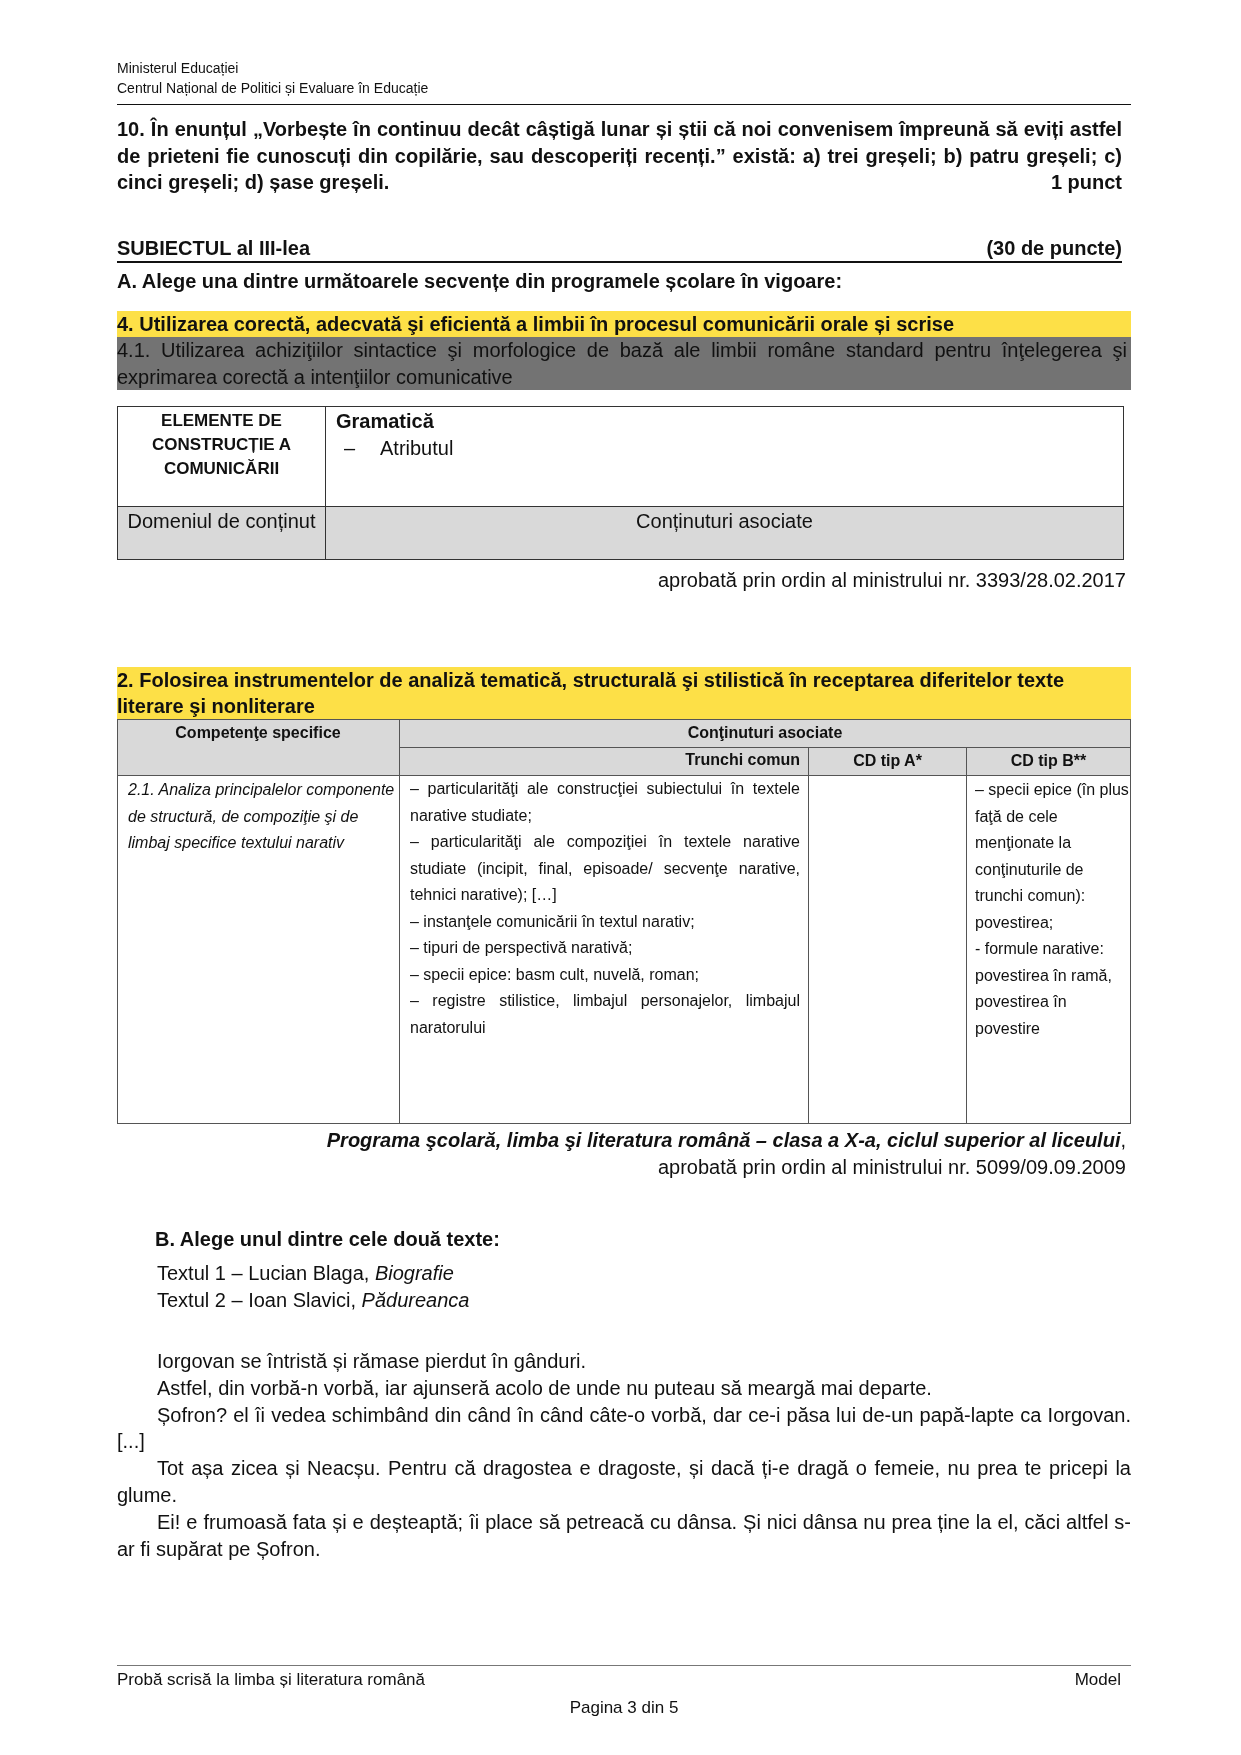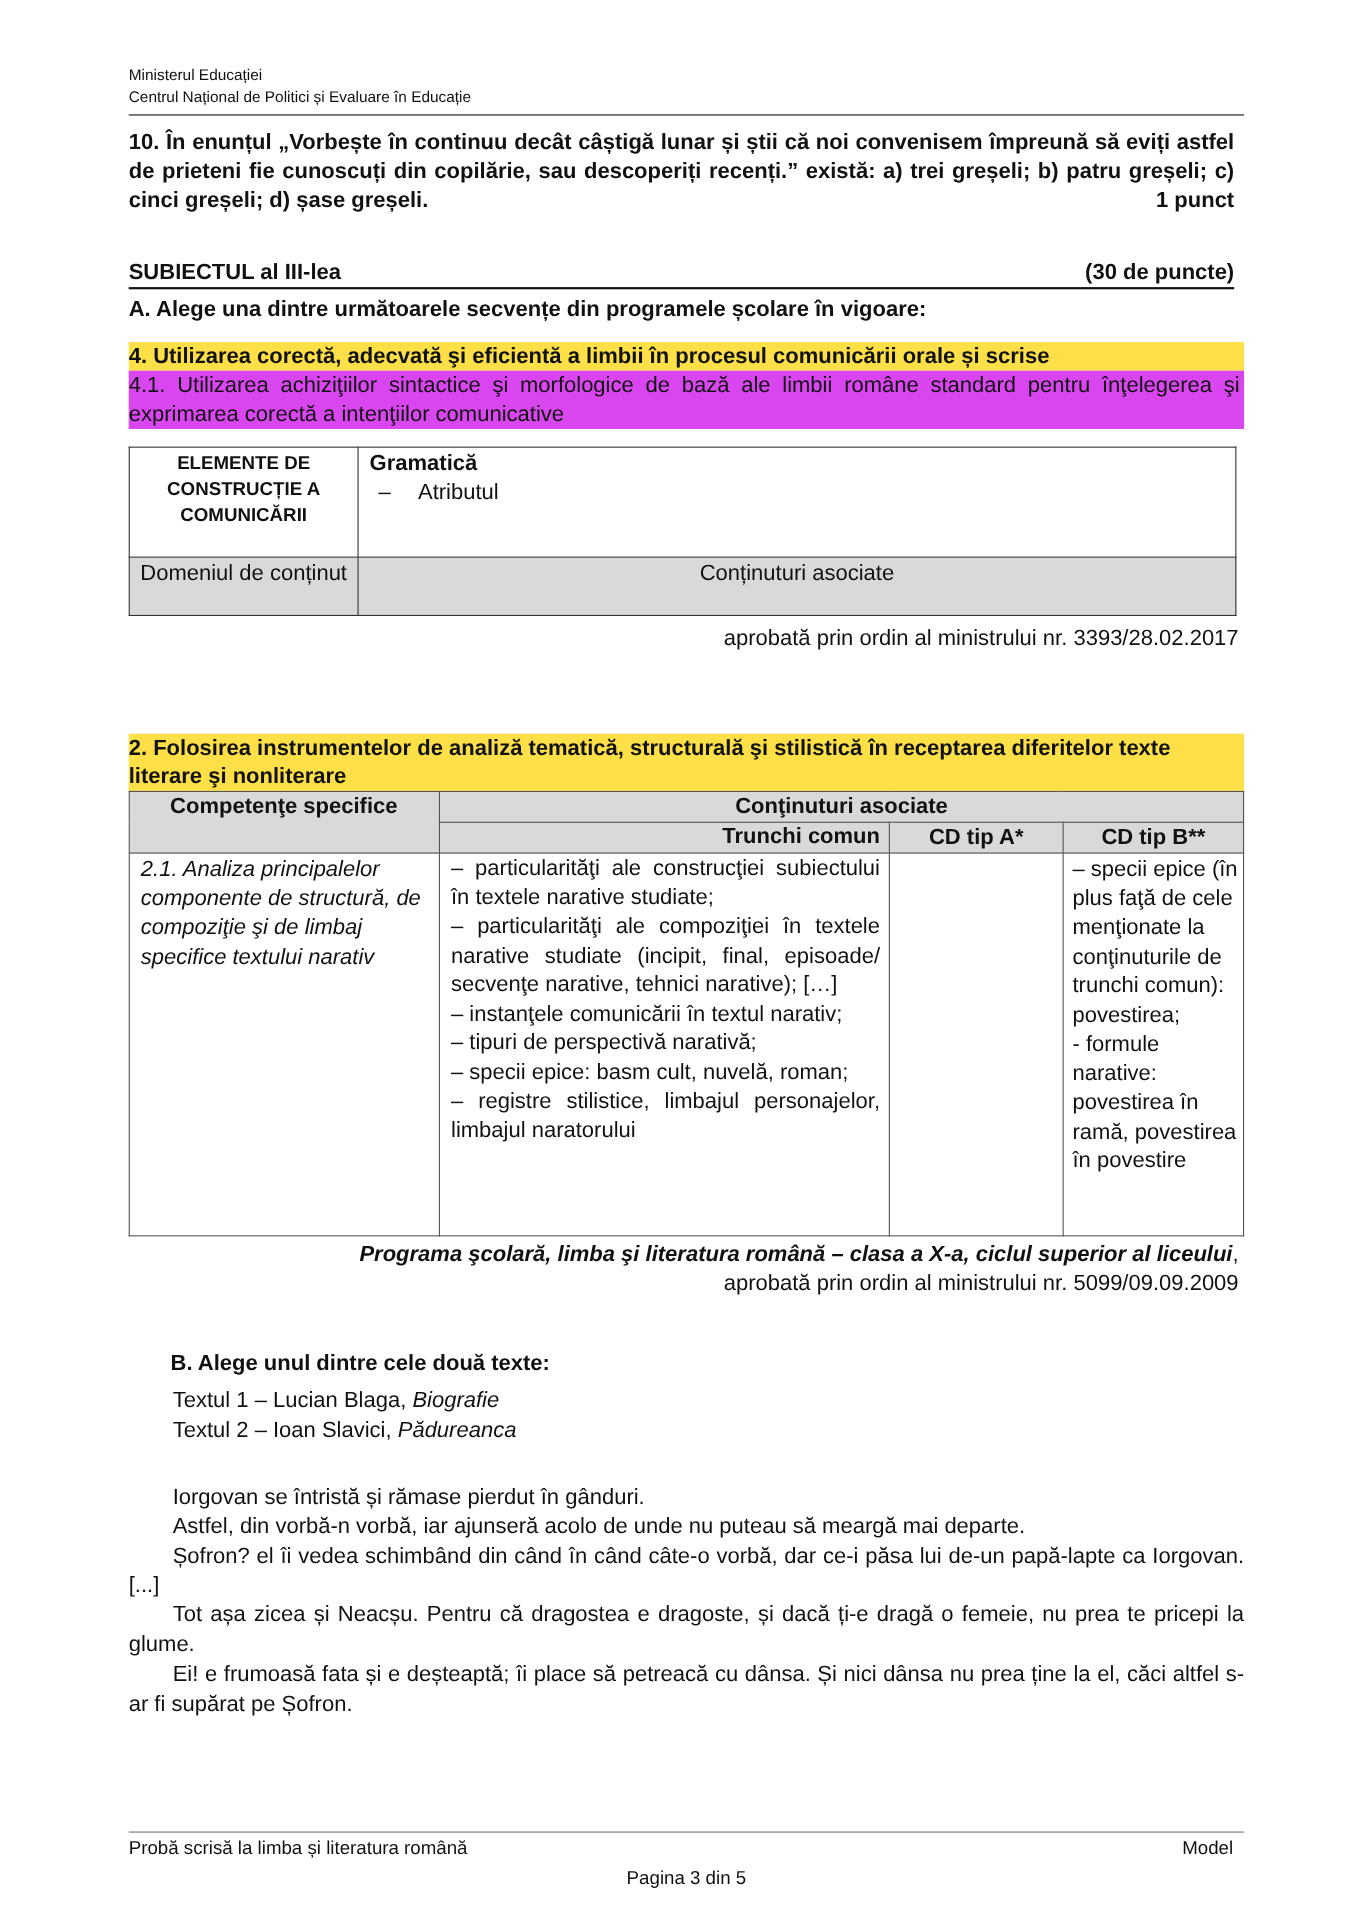--- a/index.html
+++ b/index.html
@@ -7,38 +7,38 @@
          font-family: "Liberation Sans", sans-serif; color: #111; }
   .abs { position: absolute; }
   .hdr { left: 117px; width: 1014px; text-align: left; font-size: 14px; }
   .rule { left: 117px; width: 1014px; height: 0; border-top: 1.5px solid #111; }
   .body-text { font-size: 20px; line-height: 26.5px; font-weight: bold; }
   .just { text-align: justify; text-align-last: left; }
   .q10 { left: 117px; width: 1005px; top: 116px; }
   .q10 .pts { position: absolute; right: 0; bottom: 0; }
   .secA { left: 117px; top: 270px; font-size: 20px; font-weight: bold; }
   .band { background: #fde047; }
-  .band2 { background: #d946ef; }
+  .band2 { background: #737373; }
   .b4 { left: 117px; width: 1014px; top: 311px; height: 26px; font-size: 20px; font-weight: bold; line-height: 26px; }
   .b41 { left: 117px; width: 1014px; top: 337px; height: 53px; font-size: 20px; line-height: 26.5px; }
   .b41 div { padding-right: 4px; }
   table { border-collapse: collapse; }
   .t1 { left: 117px; top: 406px; width: 1007px; font-size: 20px; }
   .t1 td { border: 1.5px solid #333; vertical-align: top; }
   .t1 .h { background: #d9d9d9; text-align: center; height: 50px; line-height: 26px; }
   .t1 .c1 { width: 205px; }
   .t1 .dom { text-align: center; font-weight: bold; font-size: 17px; line-height: 24px; height: 96px; padding-top: 2px; }
   .t1 .cont { padding-left: 10px; line-height: 27px; }
   .t1 .cont .g { font-weight: bold; }
   .t1 .cont .item { padding-left: 8px; }
   .t1 .cont .item .dash { display: inline-block; width: 36px; }
   .cit { right: 115px; text-align: right; font-size: 20px; line-height: 27px; }
   .cit .it { font-weight: bold; font-style: italic; }
   .b2 { left: 117px; width: 1014px; top: 667px; height: 52px; font-size: 20px; font-weight: bold; line-height: 26px; }
-  .t2 { left: 117px; top: 719px; width: 1014px; font-size: 20px; }
+  .t2 { left: 117px; top: 719px; width: 1014px; font-size: 16px; }
   .t2 td { border: 1.5px solid #555; vertical-align: top; line-height: 26.5px; }
   .t2 .h { background: #d9d9d9; text-align: center; font-weight: bold; height: 25px; line-height: 24px; }
   .t2 .cs { width: 270px; font-style: italic; padding-left: 10px; }
   .t2 .tc { width: 390px; padding: 0 8px 0 10px; text-align: justify; }
   .t2 .ca { width: 155px; }
   .t2 .cb { padding-left: 8px; }
   .t2 .bodyrow td { height: 345px; }
   .secB { left: 155px; top: 1228px; font-size: 20px; font-weight: bold; }
   .texts { left: 157px; top: 1260px; font-size: 20px; line-height: 27px; }
   .passage { left: 117px; width: 1014px; top: 1348px; font-size: 20px; line-height: 26.8px; }

